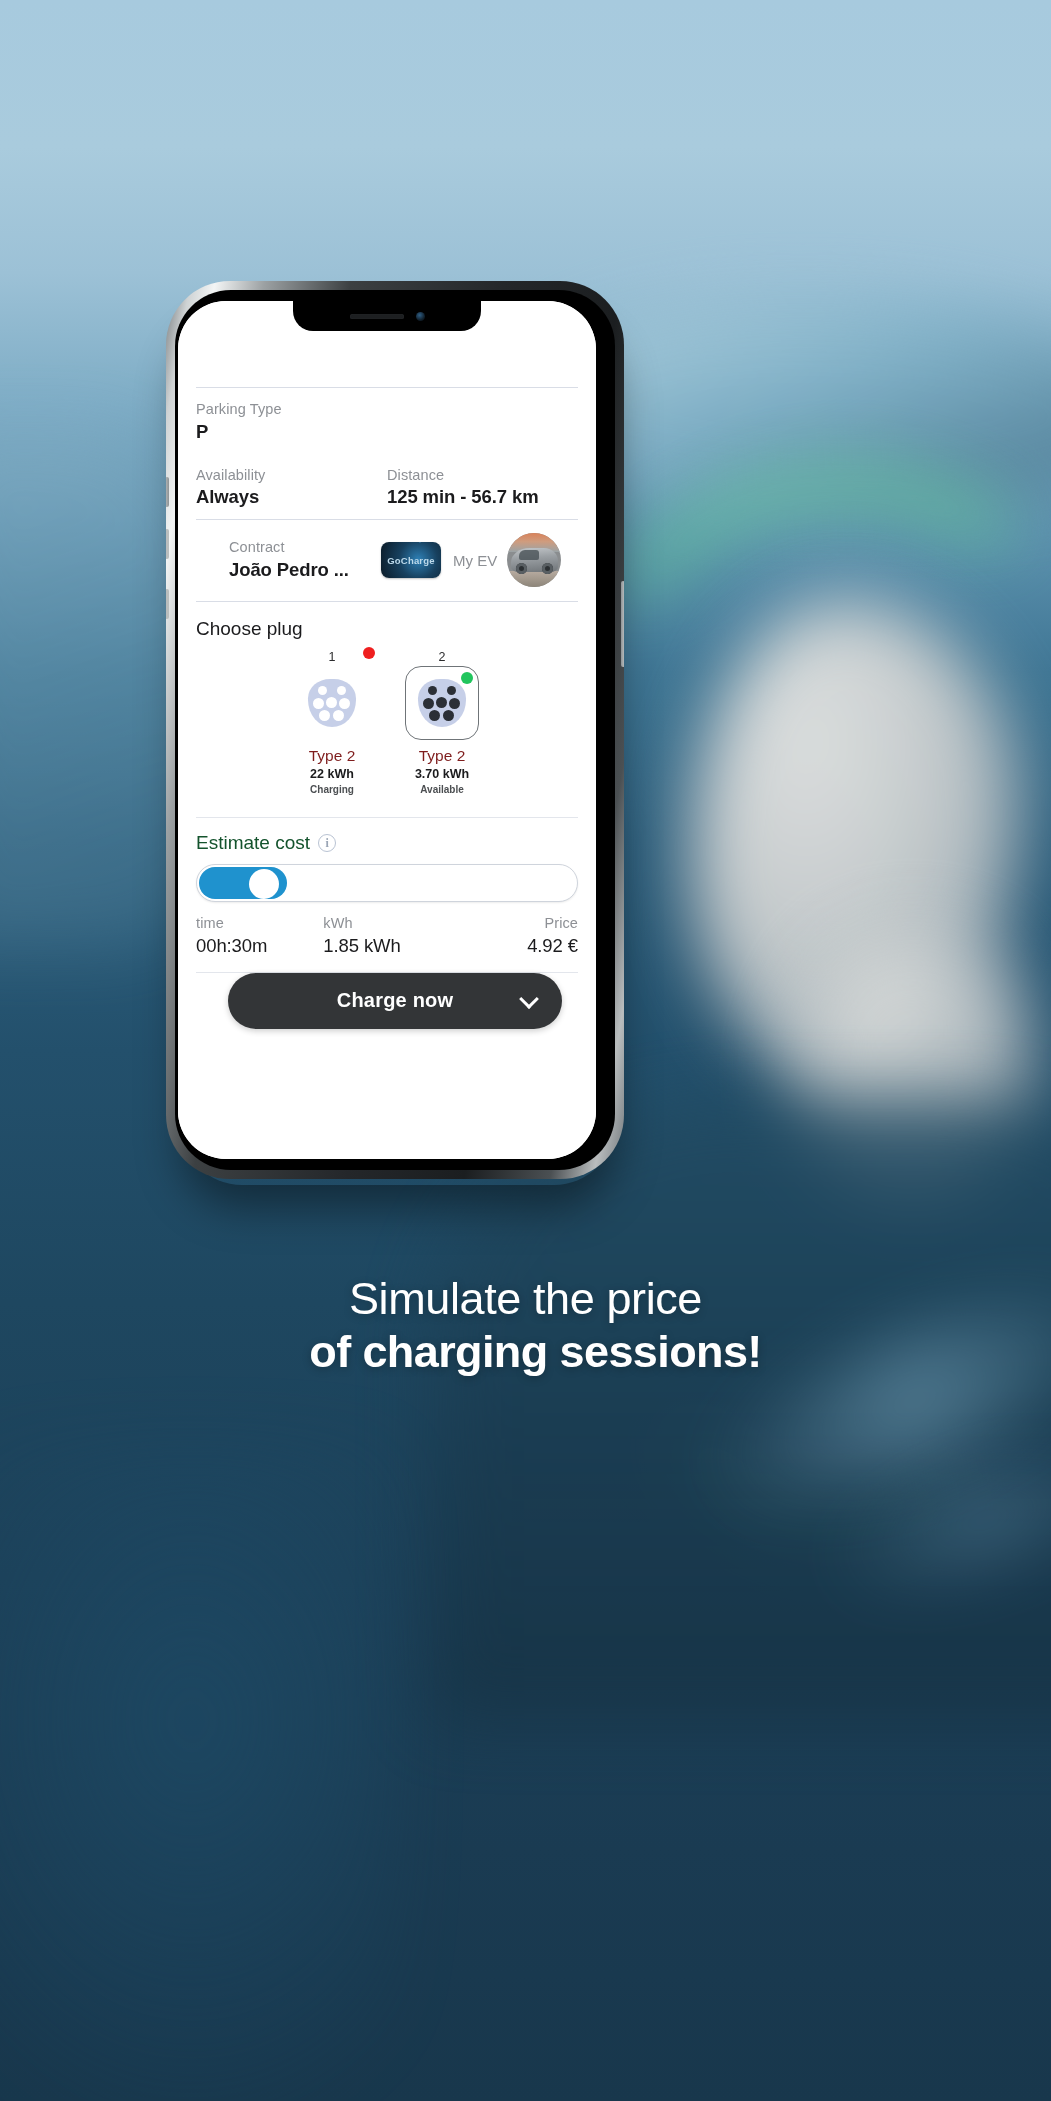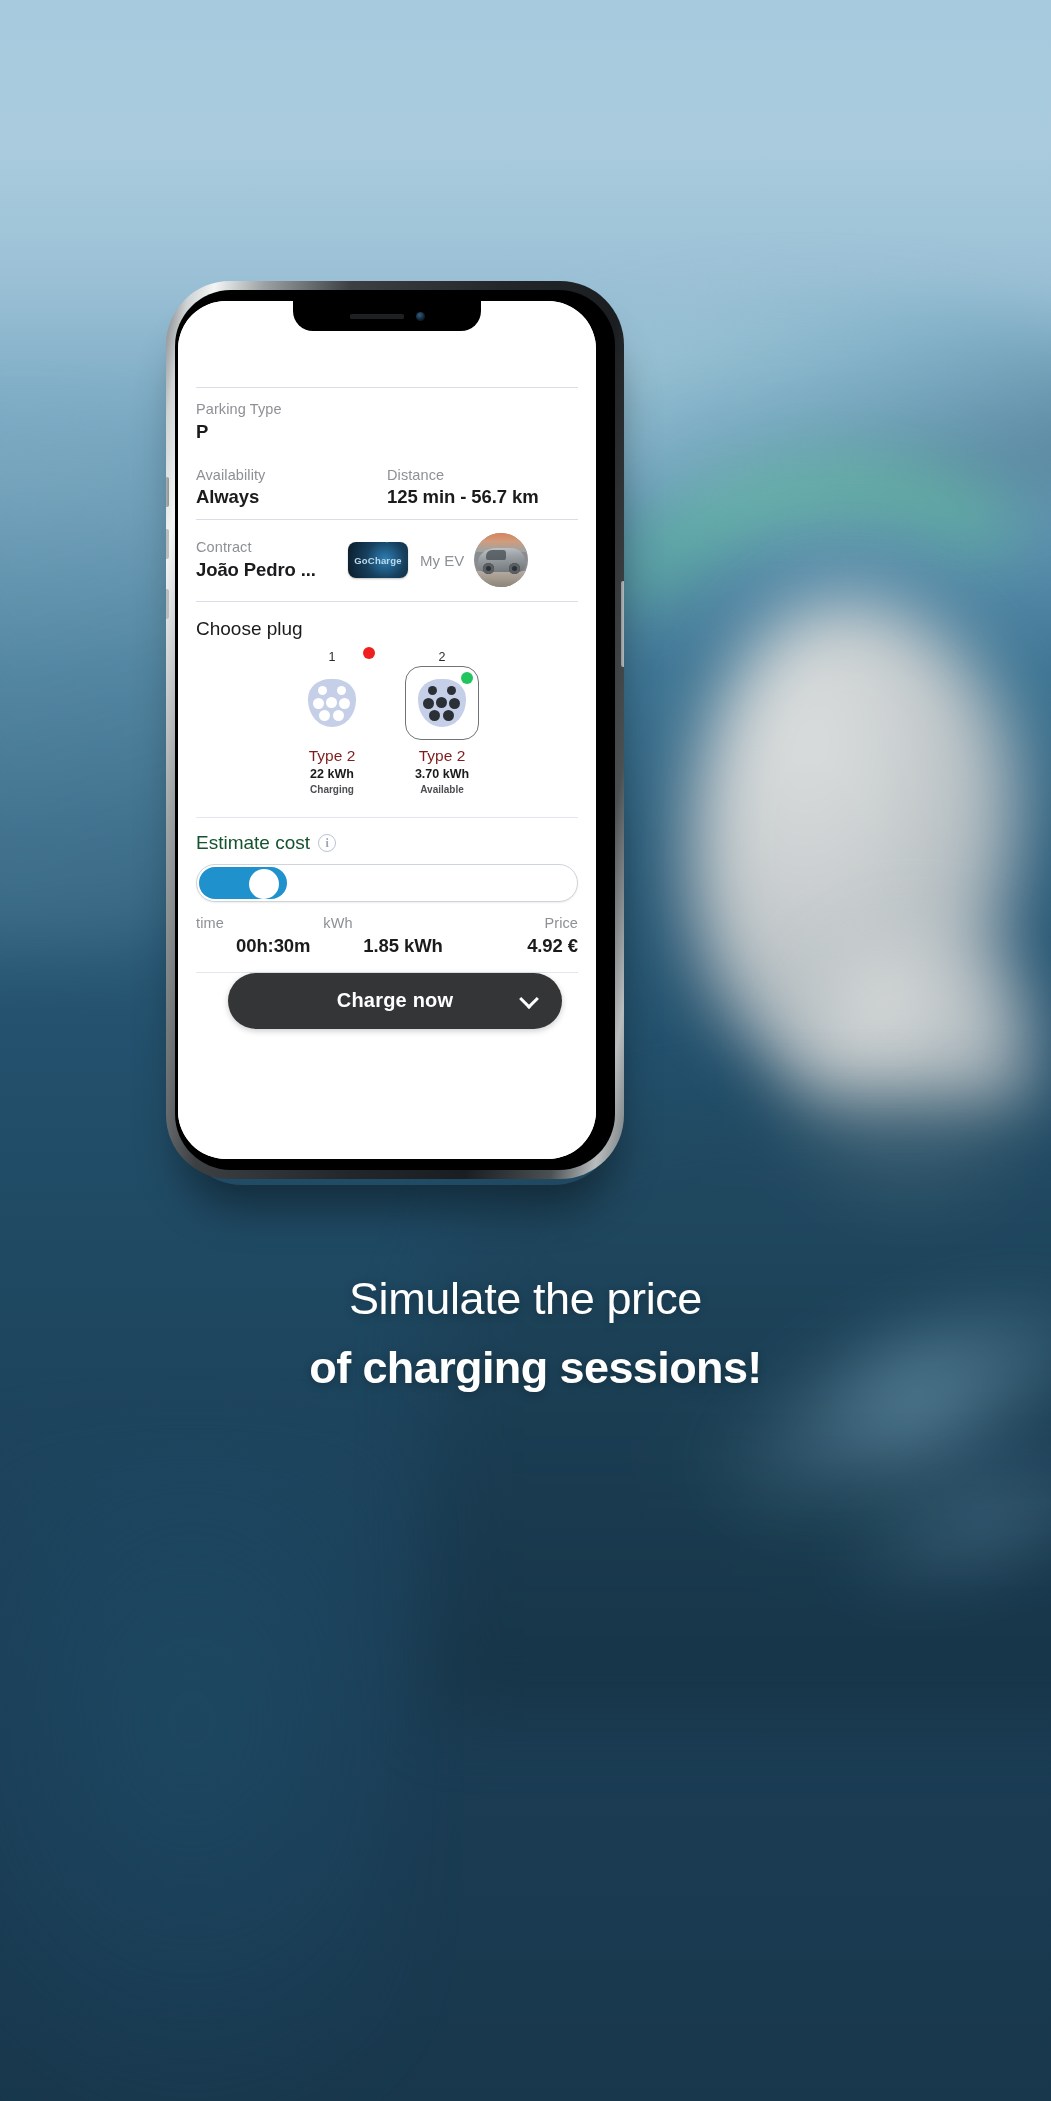--- a/index.html
+++ b/index.html
@@ -179,26 +179,26 @@
   .row2 { display: flex; }
   .cell { flex: 1 1 0; min-width: 0; }
   .lbl {
     font-size: 14.5px; color: #8d9095; font-weight: 400;
     letter-spacing: .1px; line-height: 1.35;
   }
   .val {
     font-size: 18.5px; color: #1b1b1d; font-weight: 700;
     letter-spacing: -.1px; line-height: 1.3;
   }
-  .val.thin { font-weight: 700; margin-left: 40px; }
+  .val.thin { font-weight: 400; }
 
   .sec { padding: 12px 0 10px; }
 
   
-  .contract-row { display: flex; align-items: center; padding: 13px 0 14px; }
+  .contract-row { display: flex; align-items: center; padding: 13px 0 14px; margin-left: 33px; }
   .contract-left { flex: 0 0 152px; }
   .badge {
     width: 60px; height: 36px; border-radius: 8px;
     background: radial-gradient(circle at 62% 48%, #2d7fb4 0%, #17405e 46%, #0b1a26 100%);
     display: flex; align-items: center; justify-content: center;
     margin-right: 12px;
     box-shadow: 0 1px 2px rgba(0,0,0,.25);
     overflow: hidden;
     position: relative;
   }
@@ -324,21 +324,21 @@
     transform: rotate(45deg);
   }
 
   
   #caption {
     position: absolute; left: 0; right: 0; top: 1272px;
     text-align: center; color: #fff;
     text-shadow: 0 2px 8px rgba(0,0,0,.25);
   }
   .cap1 { font-size: 45px; font-weight: 400; letter-spacing: -.4px; line-height: 1.18; }
-  .cap2 { font-size: 45px; font-weight: 700; letter-spacing: -.6px; line-height: 1.18; margin-top: 16px; padding-left: 20px; }
+  .cap2 { font-size: 45px; font-weight: 700; letter-spacing: -.6px; line-height: 1.18; margin-top: 0; padding-left: 20px; }
 </style>
 </head>
 <body>
 
 <div id="stage">
 
   <div class="bg-blob" id="bg-leftpanel"></div>
   <div class="bg-blob" id="bg-car-top"></div>
   <div class="bg-blob" id="bg-cable"></div>
   <div class="bg-blob" id="bg-cable2"></div>

